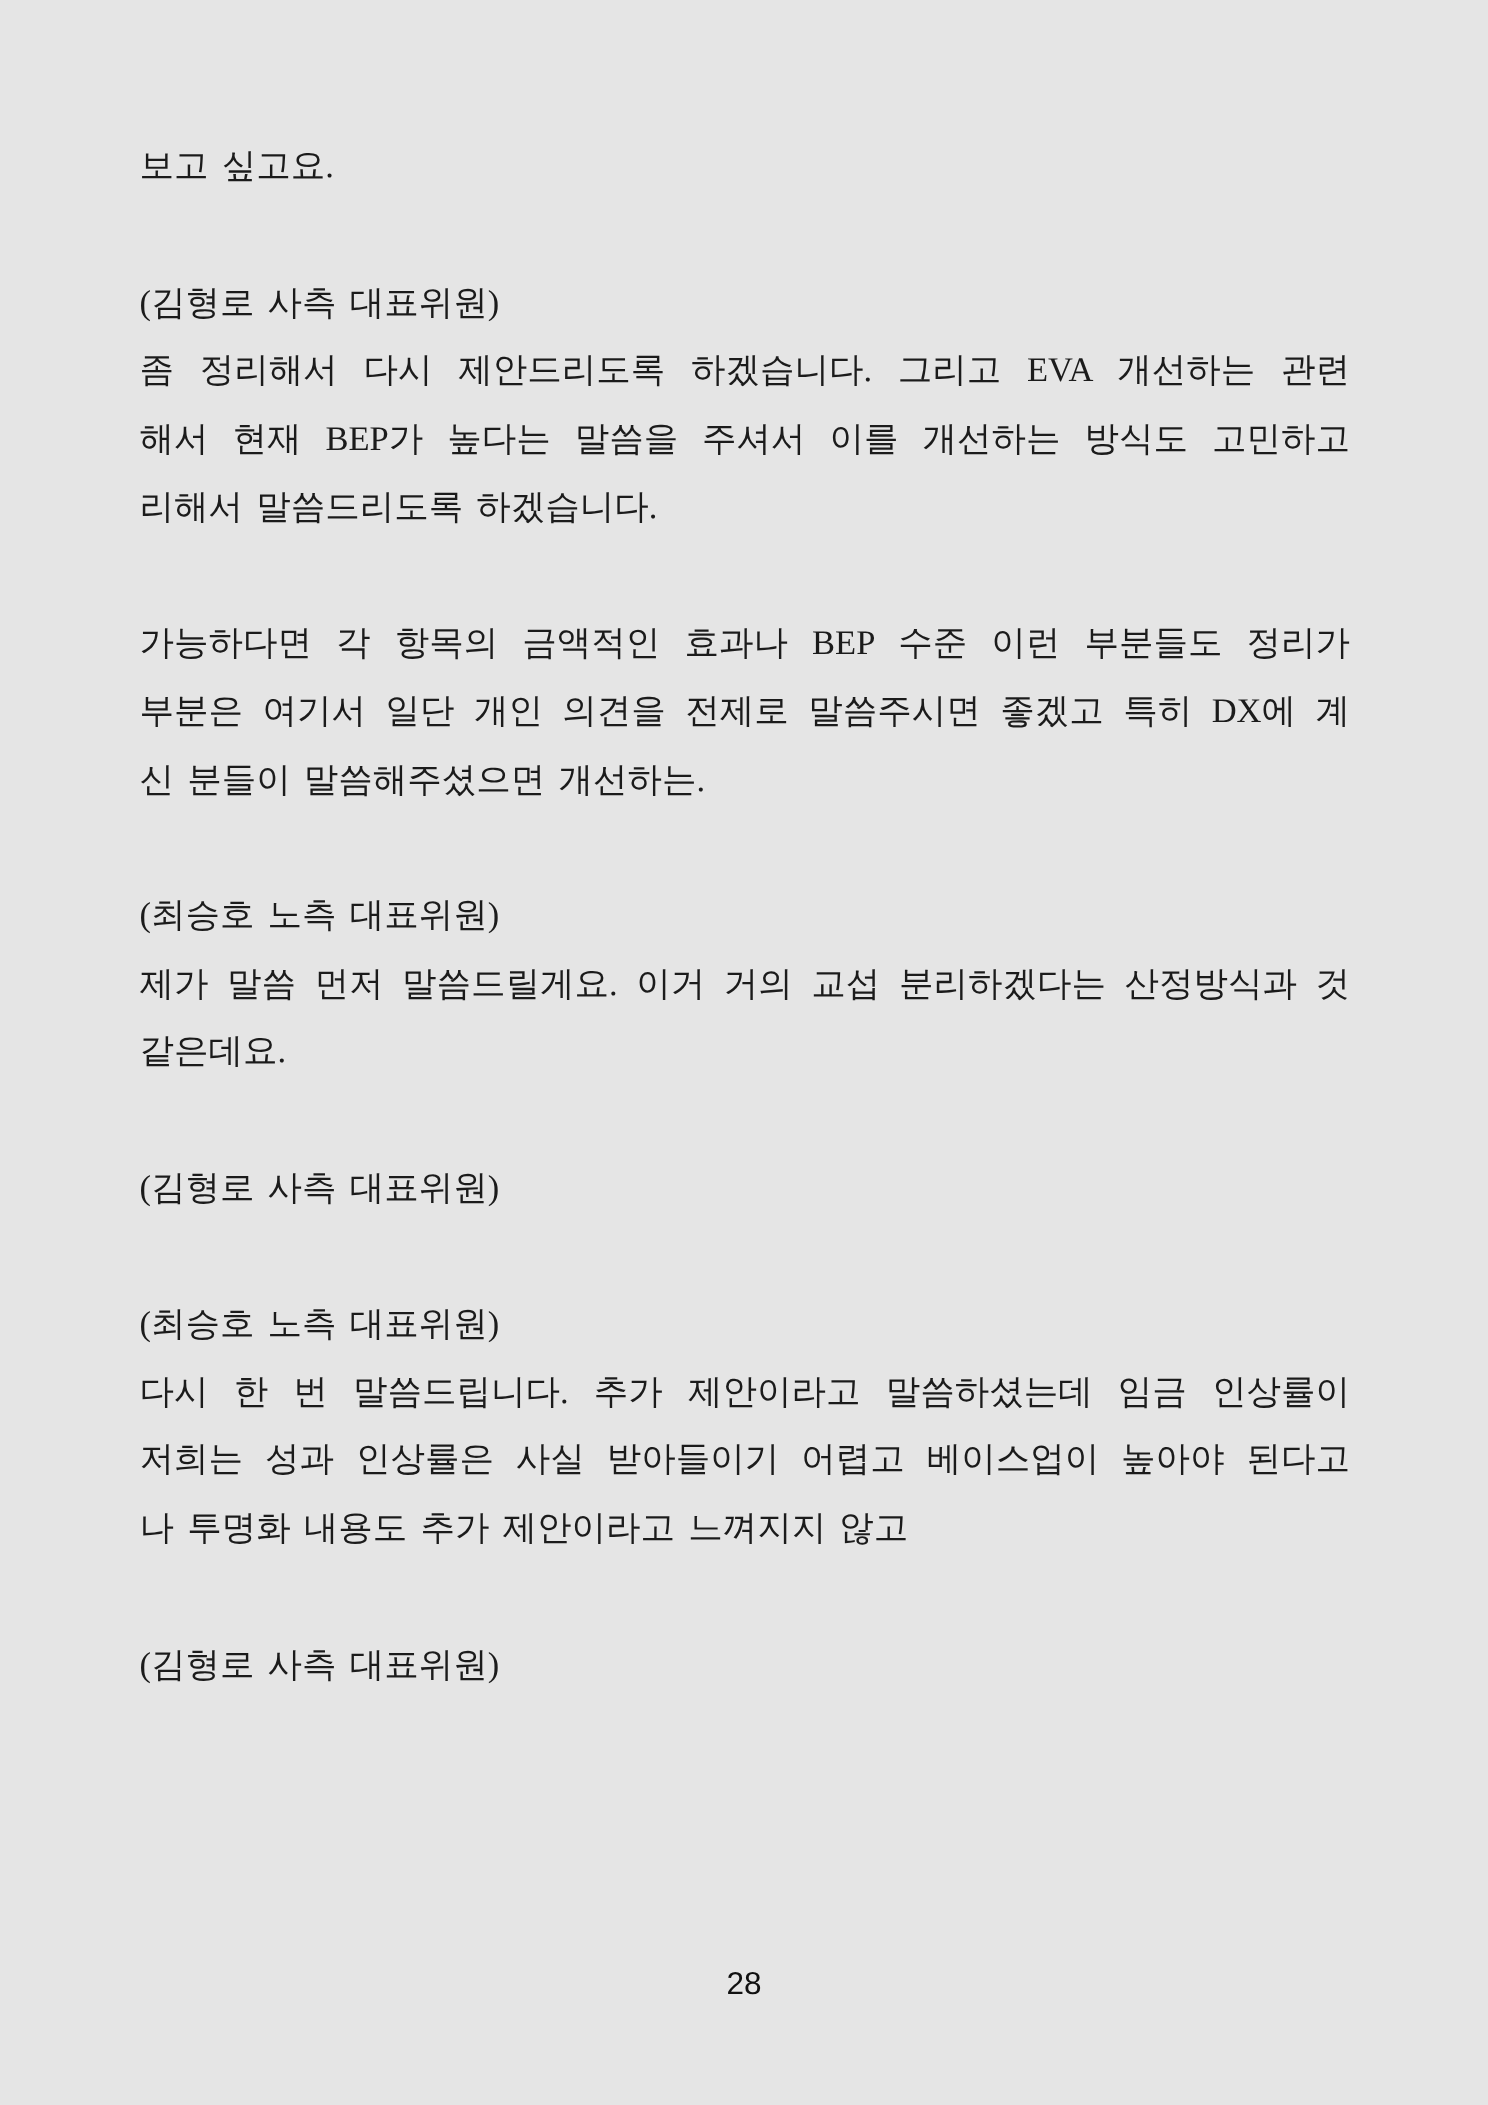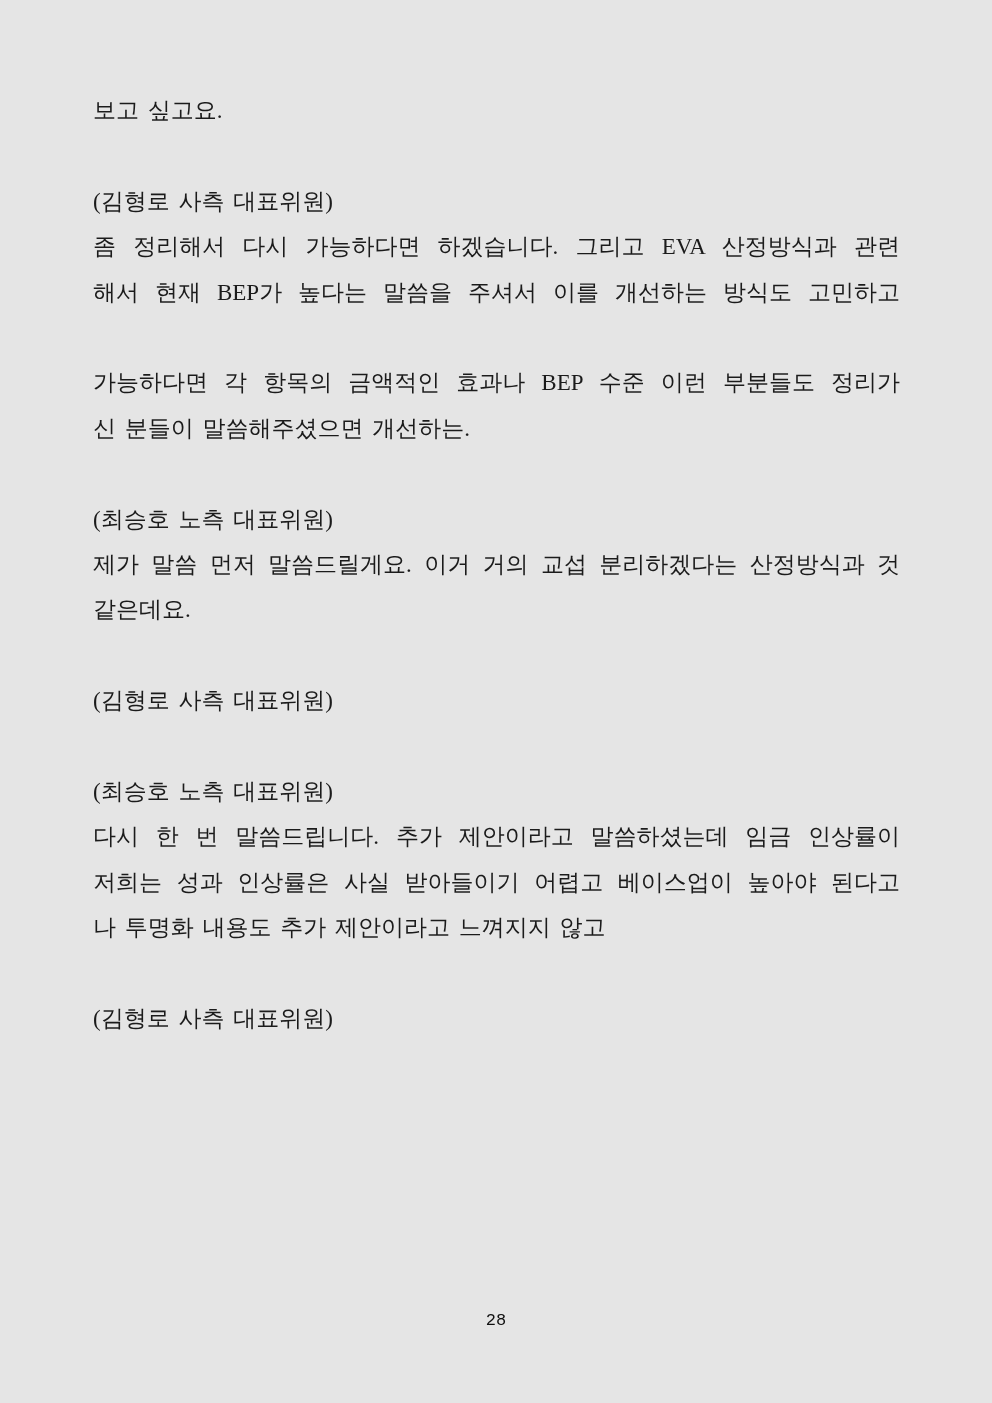--- a/index.html
+++ b/index.html
@@ -39,42 +39,44 @@
   }
   .spacer {
     height: 45.4px;
   }
   .page-number {
     position: absolute;
     top: 1311px;
     left: 0;
     width: 100%;
     text-align: center;
-    font-family: Liberation Mono, monospace;
-    font-size: 17px;
+    font-family: Liberation Sans, sans-serif;
+    font-size: 21px;
     color: #111111;
   }
 </style>
 </head>
 <body>
 
 <div class="page">
   <div class="text-block">
 
     <div class="line">보고 싶고요.</div>
 
     <div class="spacer"></div>
 
     <div class="line">(김형로 사측 대표위원)</div>
-    <div class="line j">좀 정리해서 다시 가능하다면 하겠습니다. 그리고 EVA 산정방식과 관련</div>
+    <div class="line j">좀 정리해서 다시 제안드리도록 하겠습니다. 그리고 EVA 개선하는 관련</div>
     <div class="line j">해서 현재 BEP가 높다는 말씀을 주셔서 이를 개선하는 방식도 고민하고</div>
+    <div class="line">리해서 말씀드리도록 하겠습니다.</div>
 
     <div class="spacer"></div>
 
     <div class="line j">가능하다면 각 항목의 금액적인 효과나 BEP 수준 이런 부분들도 정리가</div>
+    <div class="line j">부분은 여기서 일단 개인 의견을 전제로 말씀주시면 좋겠고 특히 DX에 계</div>
     <div class="line">신 분들이 말씀해주셨으면 개선하는.</div>
 
     <div class="spacer"></div>
 
     <div class="line">(최승호 노측 대표위원)</div>
     <div class="line j">제가 말씀 먼저 말씀드릴게요. 이거 거의 교섭 분리하겠다는 산정방식과 것</div>
     <div class="line">같은데요.</div>
 
     <div class="spacer"></div>
 

